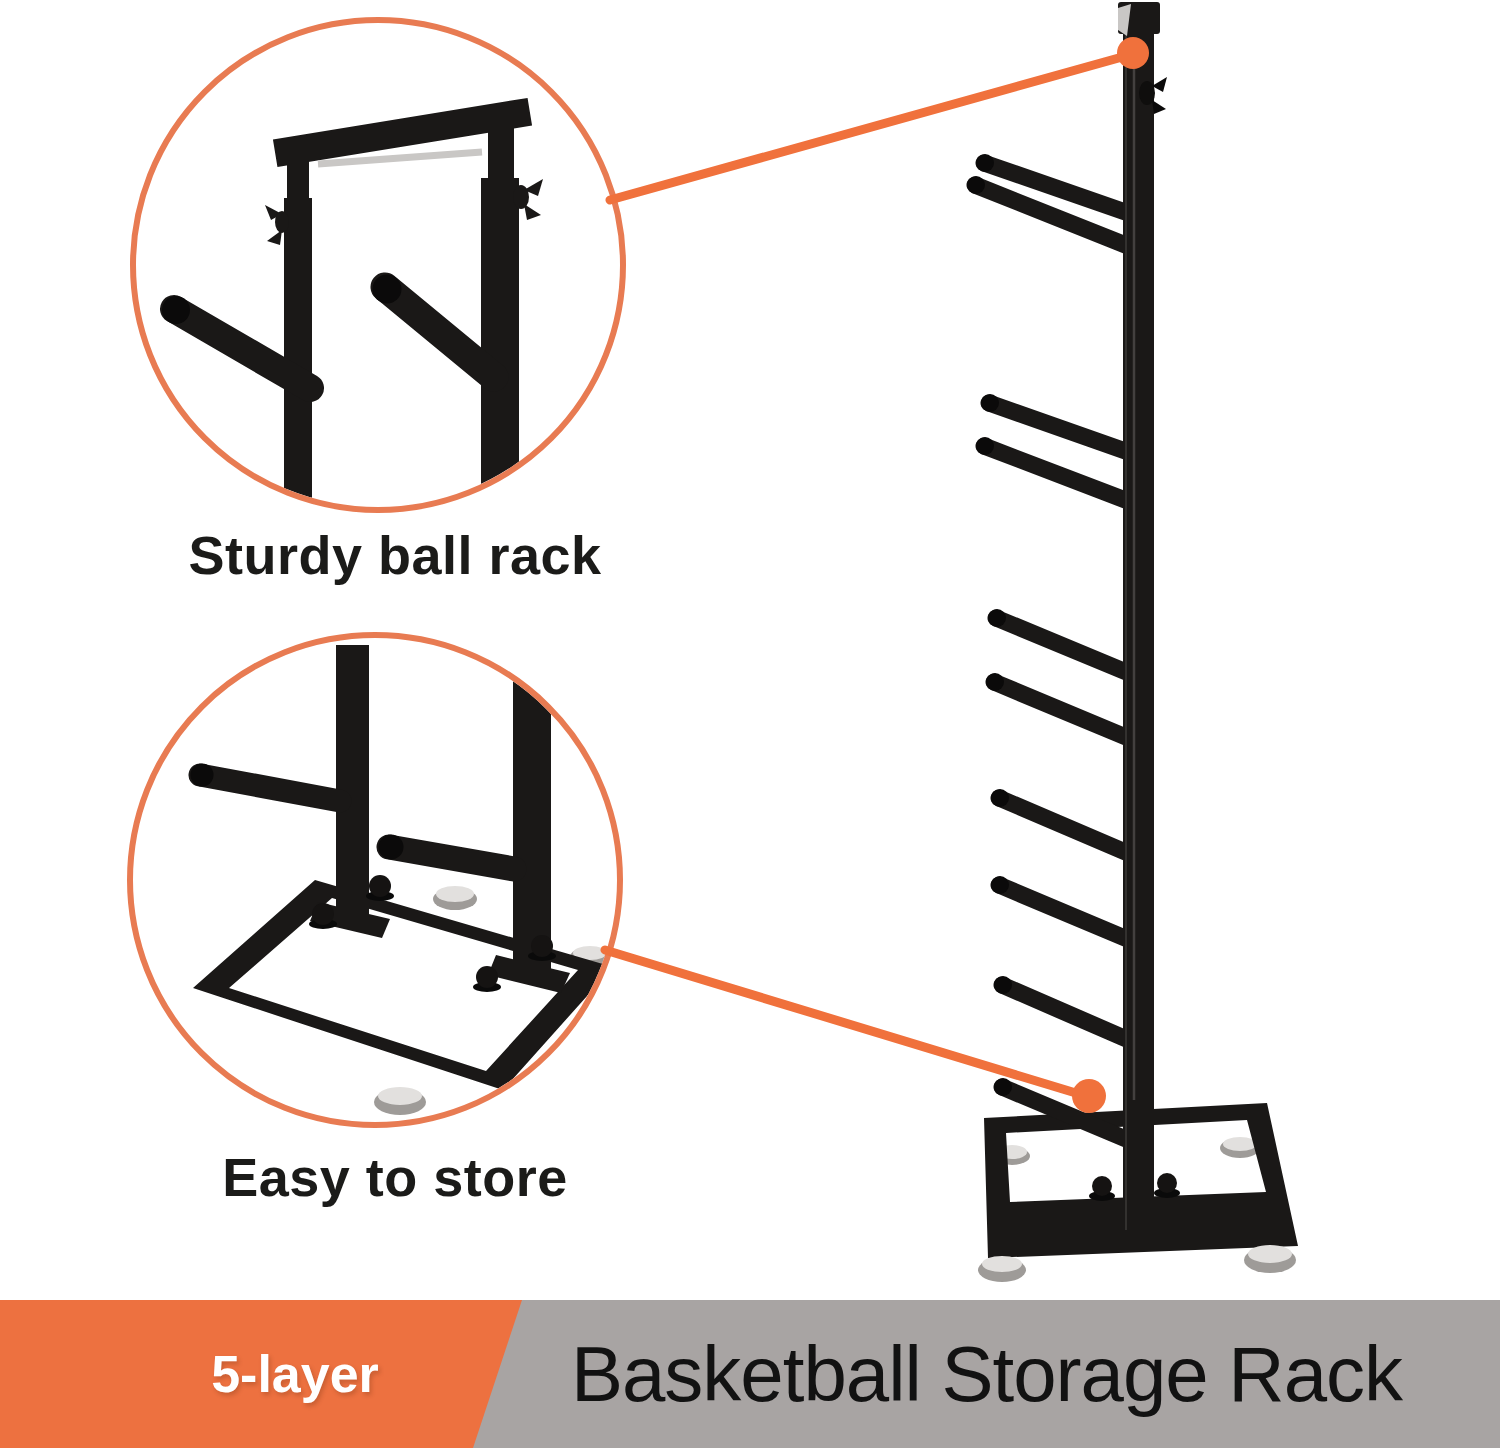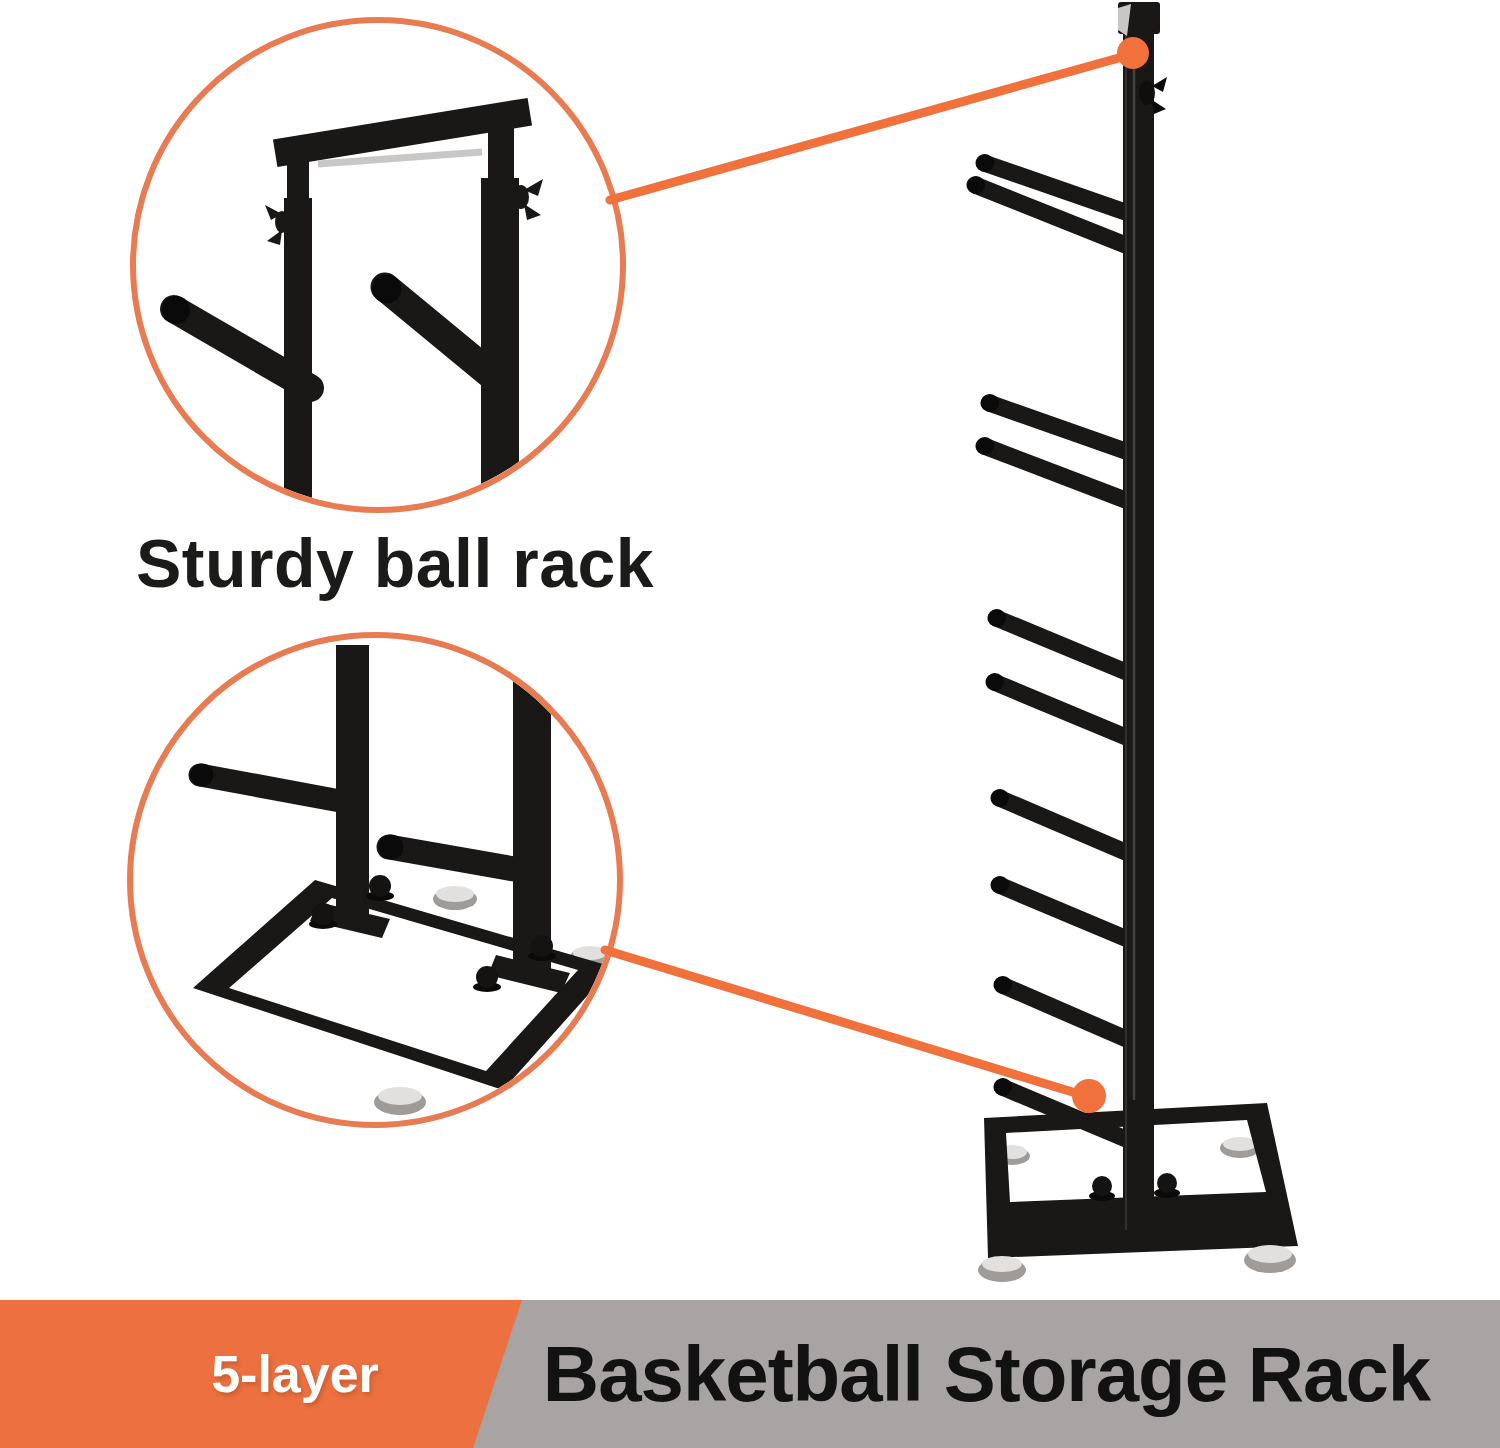--- a/index.html
+++ b/index.html
@@ -29,21 +29,21 @@
   .dot{fill:var(--accent-orange);}
   .tipball{fill:#0B0A0A;}
   .knob{fill:#151312;}
   .flange{fill:#0A0A0A;}
   .footrim{fill:#9E9B98;}
   .foottop{fill:#E2E0DE;}
   .caption{
     position:absolute;
     left:95px;width:600px;
     text-align:center;
-    font-size:68px;line-height:1.15;
+    font-size:54px;line-height:1.15;
     font-weight:bold;
     color:var(--caption-text);
     letter-spacing:0.5px;
     white-space:nowrap;
   }
   .caption-top{top:524px;}
   .caption-bottom{top:1146px;}
   .banner{position:absolute;left:0;top:1300px;width:1500px;height:148px;}
   .banner-gray{position:absolute;left:0;top:0;width:1500px;height:148px;background:var(--banner-gray);}
   .banner-orange{
@@ -55,21 +55,21 @@
   .banner-badge{
     position:absolute;left:85px;top:0;width:420px;height:148px;
     display:flex;align-items:center;justify-content:center;
     font-size:52px;font-weight:bold;color:var(--badge-text);
     text-shadow:2px 3px 4px rgba(90,40,10,0.25);
     white-space:nowrap;
   }
   .banner-title{
     position:absolute;left:473px;top:0;width:1027px;height:148px;
     display:flex;align-items:center;justify-content:center;
-    font-size:78px;font-weight:bold;color:var(--title-text);
+    font-size:78px;font-weight:normal;color:var(--title-text);
     letter-spacing:-1px;white-space:nowrap;
   }
 </style>
 </head>
 <body>
 
 <div class="stage">
 
   <svg width="1500" height="1448" viewBox="0 0 1500 1448">
     <defs>
@@ -225,20 +225,21 @@
 
     <g>
       <line x1="610" y1="200" x2="1133" y2="54" class="connector"></line>
       <line x1="605" y1="950" x2="1089" y2="1097" class="connector"></line>
       <circle cx="1133" cy="53" r="16" class="dot"></circle>
       <circle cx="1089" cy="1096" r="17" class="dot"></circle>
     </g>
   </svg>
 
   <div class="caption caption-top">Sturdy ball rack</div>
+  <div class="caption caption-bottom">Easy to store</div>
 
   <div class="banner">
     <div class="banner-gray"></div>
     <div class="banner-orange"></div>
     <div class="banner-badge">5-layer</div>
     <div class="banner-title">Basketball Storage Rack</div>
   </div>
 </div>
 
 </body></html>

